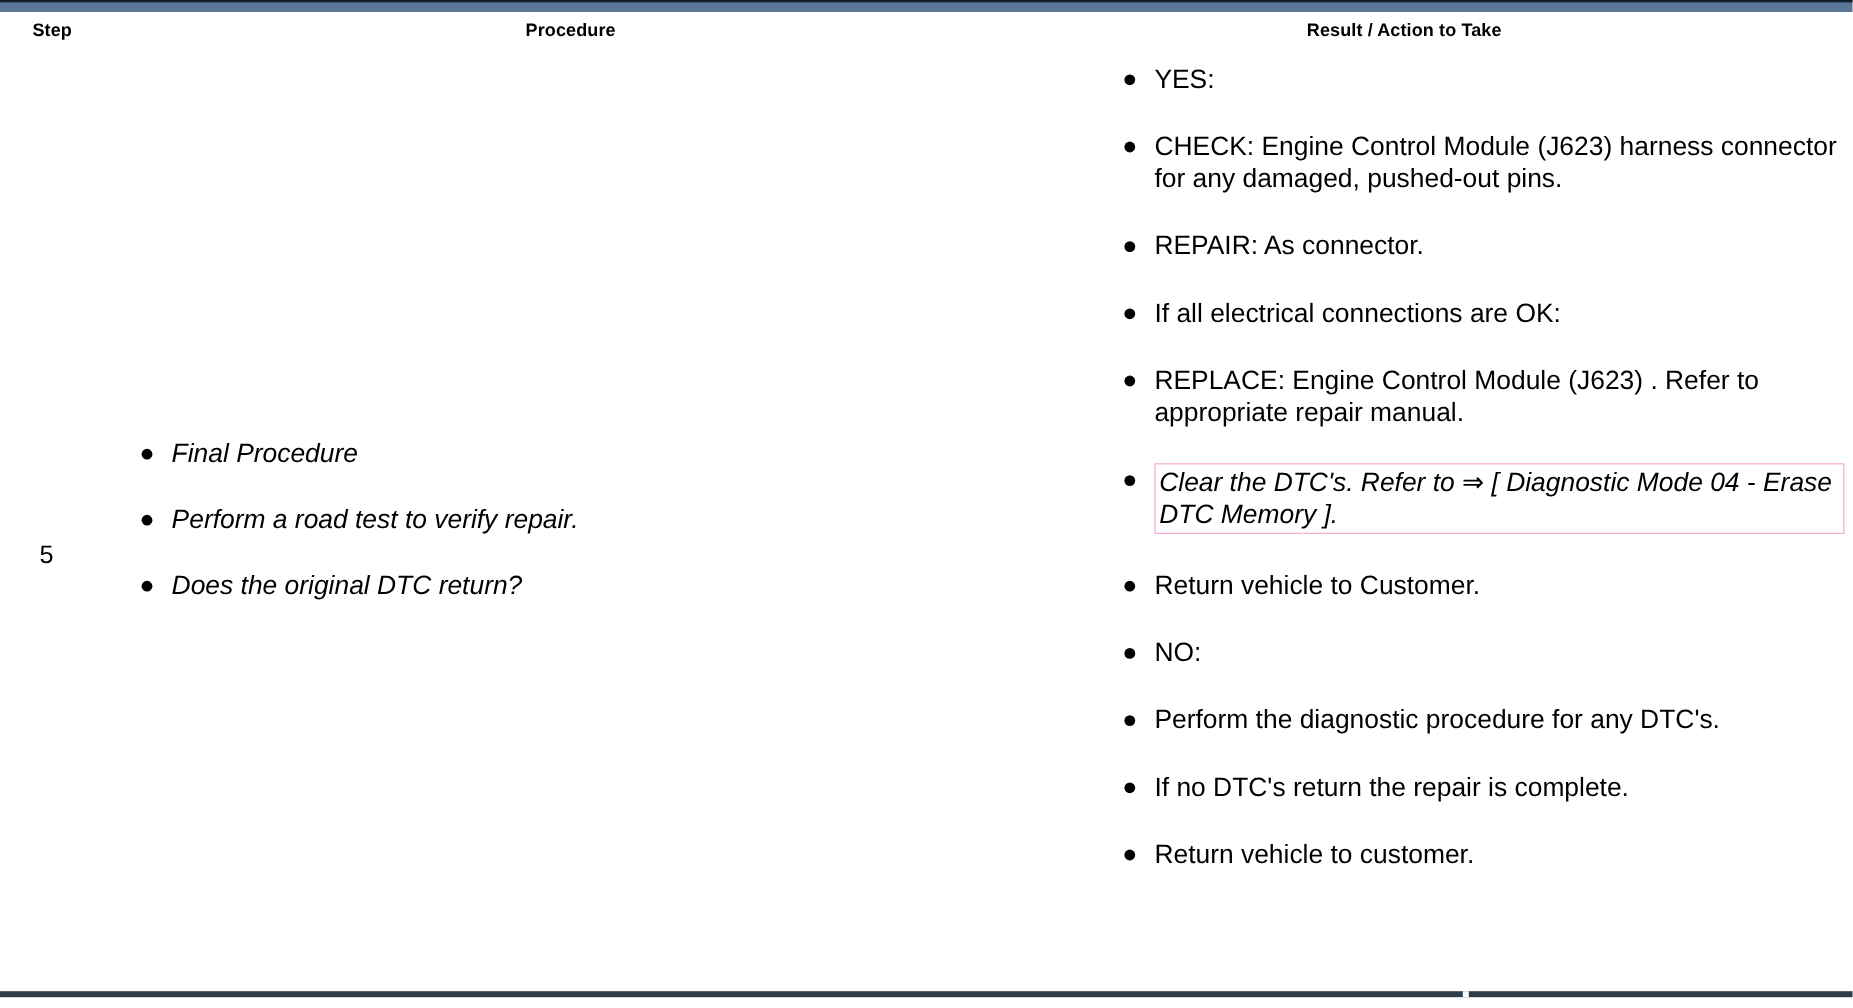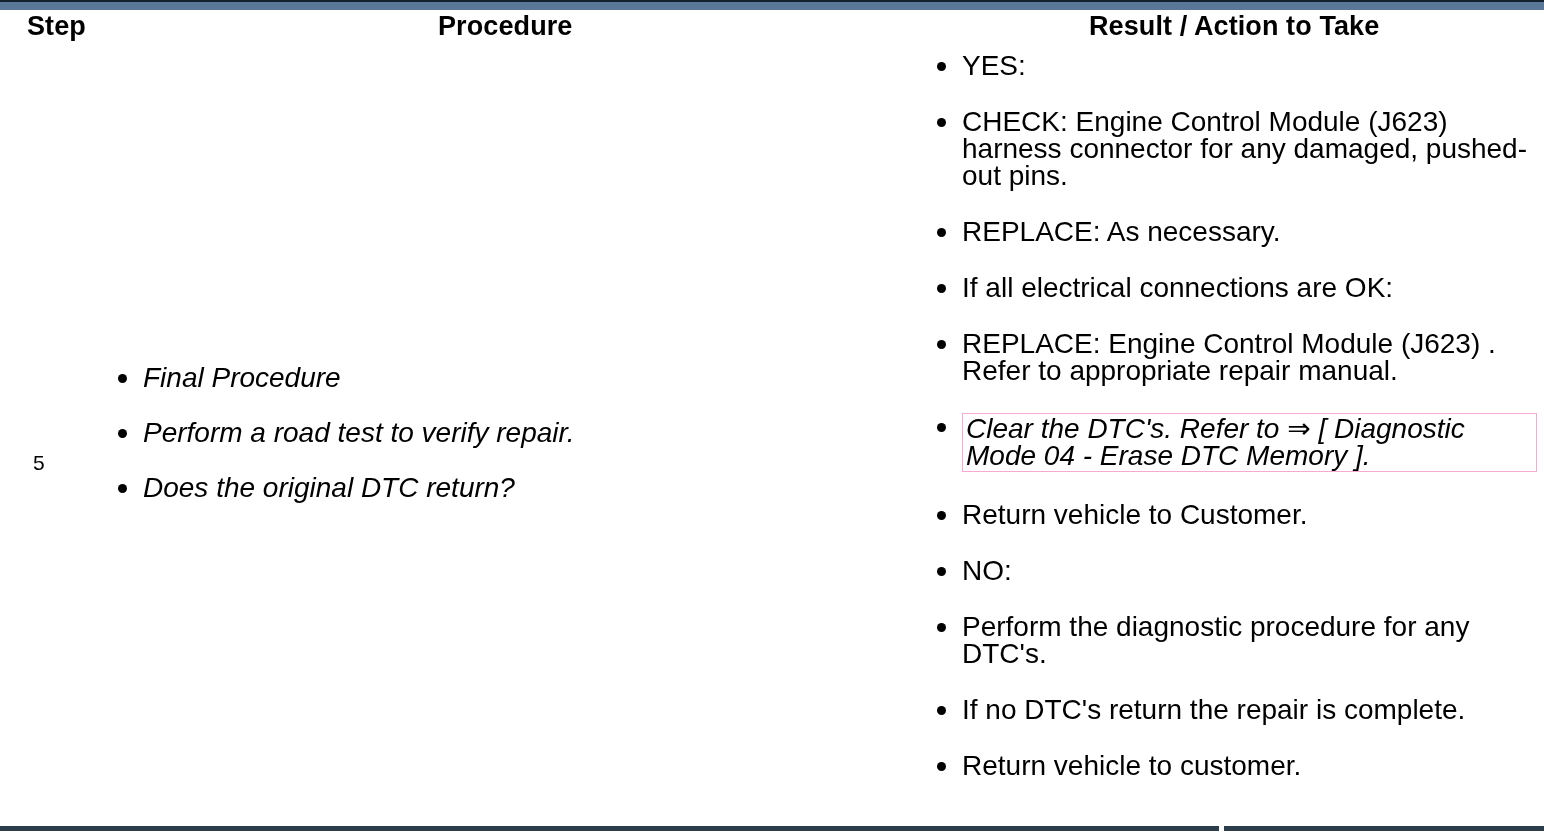--- a/index.html
+++ b/index.html
@@ -55,21 +55,21 @@
   
   .header-row {
     position: absolute;
     left: 0;
     top: 12px;
     width: 1544px;
     height: 34px;
   }
   .col-head {
     position: absolute;
-    font-size: 27px;
+    font-size: 15px;
     font-weight: bold;
     letter-spacing: 0.1px;
     white-space: nowrap;
     line-height: 28px;
   }
   .col-head-step      { left: 27px;  top: 0; }
   .col-head-procedure { left: 438px; top: 0; }
   .col-head-result    { left: 1089px; top: 0; text-align: right; }
 
   
@@ -100,21 +100,21 @@
 
   
   .blist {
     list-style: none;
     margin: 0;
     padding: 0;
   }
   .bitem {
     position: relative;
     padding-left: 25px;
-    font-size: 28px;
+    font-size: 22px;
     line-height: 27px;
     margin-bottom: 28px;
   }
   .bitem:last-child { margin-bottom: 0; }
   .bullet-dot {
     position: absolute;
     left: 0;
     top: 10px;
     width: 9px;
     height: 9px;
@@ -189,21 +189,21 @@
         <li class="bitem">
           <span class="bullet-dot"></span>
           <span class="bitem-text">YES:</span>
         </li>
         <li class="bitem">
           <span class="bullet-dot"></span>
           <span class="bitem-text">CHECK: Engine Control Module (J623) harness connector for any damaged, pushed-out pins.</span>
         </li>
         <li class="bitem">
           <span class="bullet-dot"></span>
-          <span class="bitem-text">REPLACE: As necessary.</span>
+          <span class="bitem-text">REPAIR: As connector.</span>
         </li>
         <li class="bitem">
           <span class="bullet-dot"></span>
           <span class="bitem-text">If all electrical connections are OK:</span>
         </li>
         <li class="bitem">
           <span class="bullet-dot"></span>
           <span class="bitem-text">REPLACE: Engine Control Module (J623) . Refer to appropriate repair manual.</span>
         </li>
         <li class="bitem">

